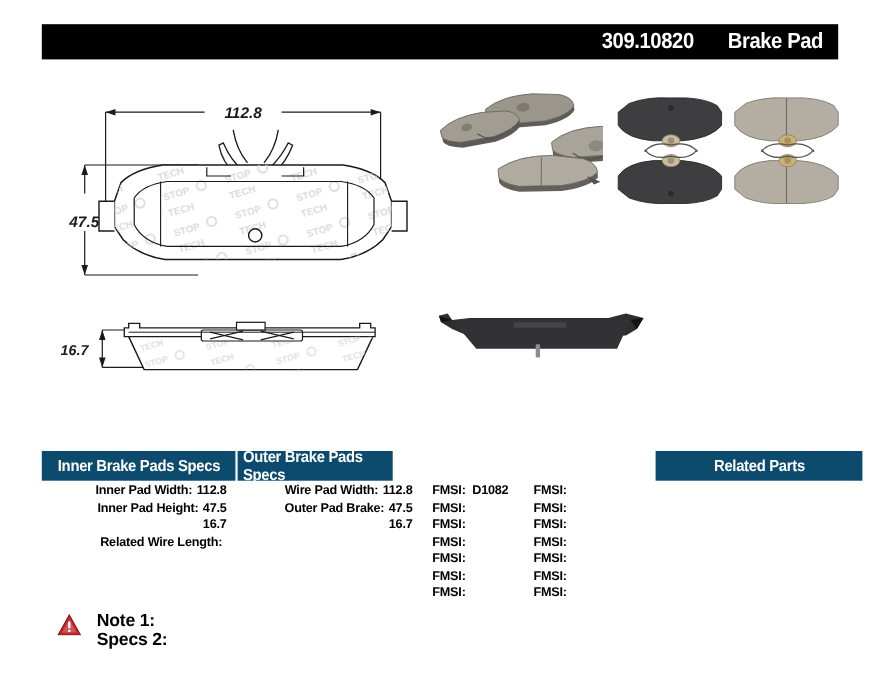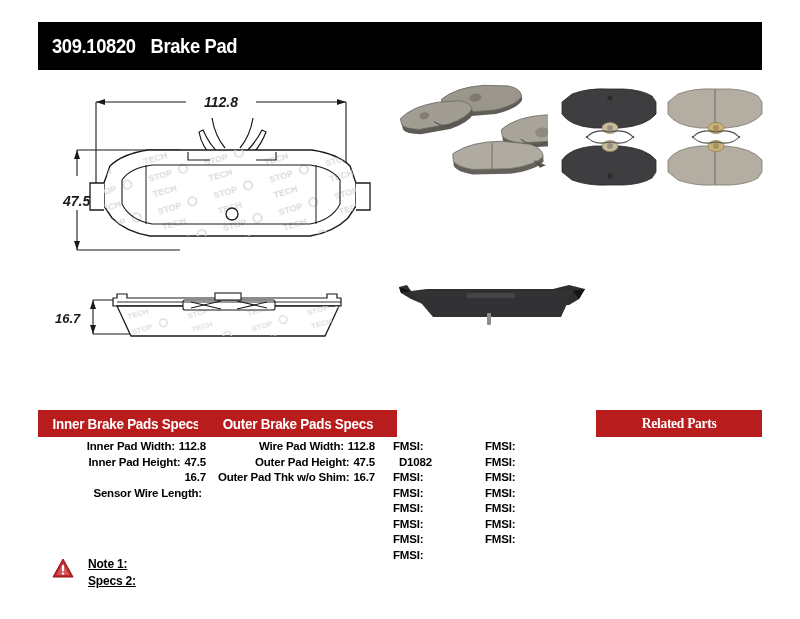--- a/index.html
+++ b/index.html
@@ -15,27 +15,28 @@
     color: #000000;
     overflow: hidden;
   }
 
   
   #header-bar {
     position: absolute;
     left: 38px;
     top: 22px;
     width: 724px;
-    height: 48px;
+    height: 32px;
     background: #000000;
     display: flex;
     align-items: center;
-    justify-content: flex-start;
+    justify-content: flex-end;
     box-sizing: border-box;
     padding: 0 14px;
+    gap: 16px;
   }
   #part-number {
     color: #ffffff;
     font-size: 20px;
     font-weight: bold;
     letter-spacing: -0.4px;
     transform: scaleX(0.92);
     transform-origin: left center;
   }
   #product-type {
@@ -76,36 +77,36 @@
   #table-header-row {
     position: absolute;
     left: 0; top: 0;
     width: 724px;
     height: 27px;
   }
   .th {
     position: absolute;
     top: 0;
     height: 27px;
-    background: #b91c1c;
+    background: #0c4a6e;
     color: #ffffff;
     font-size: 14.5px;
     font-weight: bold;
     display: flex;
     align-items: center;
     justify-content: center;
     letter-spacing: -0.3px;
     box-sizing: border-box;
   }
   .th span { transform: scaleX(0.93); display: inline-block; }
 
   #th-inner   { left: 0px;   width: 176px; }
-  #th-outer   { left: 160px; width: 199px; }
+  #th-outer   { left: 178px; width: 141px; }
   #th-fmsi    { left: 347px; width: 209px; }
-  #th-related { left: 558px; width: 166px; font-family: Liberation Serif, serif; }
+  #th-related { left: 558px; width: 188px; }
 
   .col-body {
     position: absolute;
     top: 29px;
     font-size: 11.5px;
     font-weight: bold;
     letter-spacing: -0.2px;
   }
   #body-inner   { left: 0px;   width: 176px; }
   #body-outer   { left: 178px; width: 167px; }
@@ -125,21 +126,20 @@
 
   .fmsi-cols {
     display: flex;
     padding-left: 8px;
   }
   .fmsi-col { width: 92px; }
   .fmsi-row {
     display: flex;
     line-height: 15.5px;
     white-space: nowrap;
-    flex-direction: column;
   }
   .fmsi-label { }
   .fmsi-value { margin-left: 6px; }
 
   .related-row {
     line-height: 15.5px;
     white-space: nowrap;
     padding-left: 10px;
   }
 
@@ -147,24 +147,23 @@
   #notes-block {
     position: absolute;
     left: 52px;
     top: 556px;
     display: flex;
     align-items: flex-start;
   }
   #warning-icon { width: 22px; height: 20px; margin-top: 2px; flex: 0 0 auto; }
   #notes-list {
     margin-left: 14px;
-    font-size: 12px;
+    font-size: 16px;
     font-weight: bold;
     letter-spacing: -0.2px;
-    text-decoration: underline;
   }
   .note-row { line-height: 17px; white-space: nowrap; }
 </style>
 </head>
 <body>
 
 <div id="header-bar">
   <div id="part-number">309.10820</div>
   <div id="product-type">Brake Pad</div>
 </div>
@@ -392,36 +391,35 @@
       <span class="spec-value">112.8</span>
     </div>
     <div class="spec-row">
       <span class="spec-label">Inner Pad Height:</span>
       <span class="spec-value">47.5</span>
     </div>
     <div class="spec-row">
       <span class="spec-value">16.7</span>
     </div>
     <div class="spec-row">
-      <span class="spec-label">Sensor Wire Length:</span>
+      <span class="spec-label">Related Wire Length:</span>
       <span class="spec-value"></span>
     </div>
   </div>
 
   <div class="col-body" id="body-outer">
     <div class="spec-row">
       <span class="spec-label">Wire Pad Width:</span>
       <span class="spec-value">112.8</span>
     </div>
     <div class="spec-row">
-      <span class="spec-label">Outer Pad Height:</span>
+      <span class="spec-label">Outer Pad Brake:</span>
       <span class="spec-value">47.5</span>
     </div>
     <div class="spec-row">
-      <span class="spec-label">Outer Pad Thk w/o Shim:</span>
       <span class="spec-value">16.7</span>
     </div>
   </div>
 
   <div class="col-body" id="body-fmsi">
     <div class="fmsi-cols">
       <div class="fmsi-col">
         <div class="fmsi-row">
           <span class="fmsi-label">FMSI:</span>
           <span class="fmsi-value">D1082</span>

